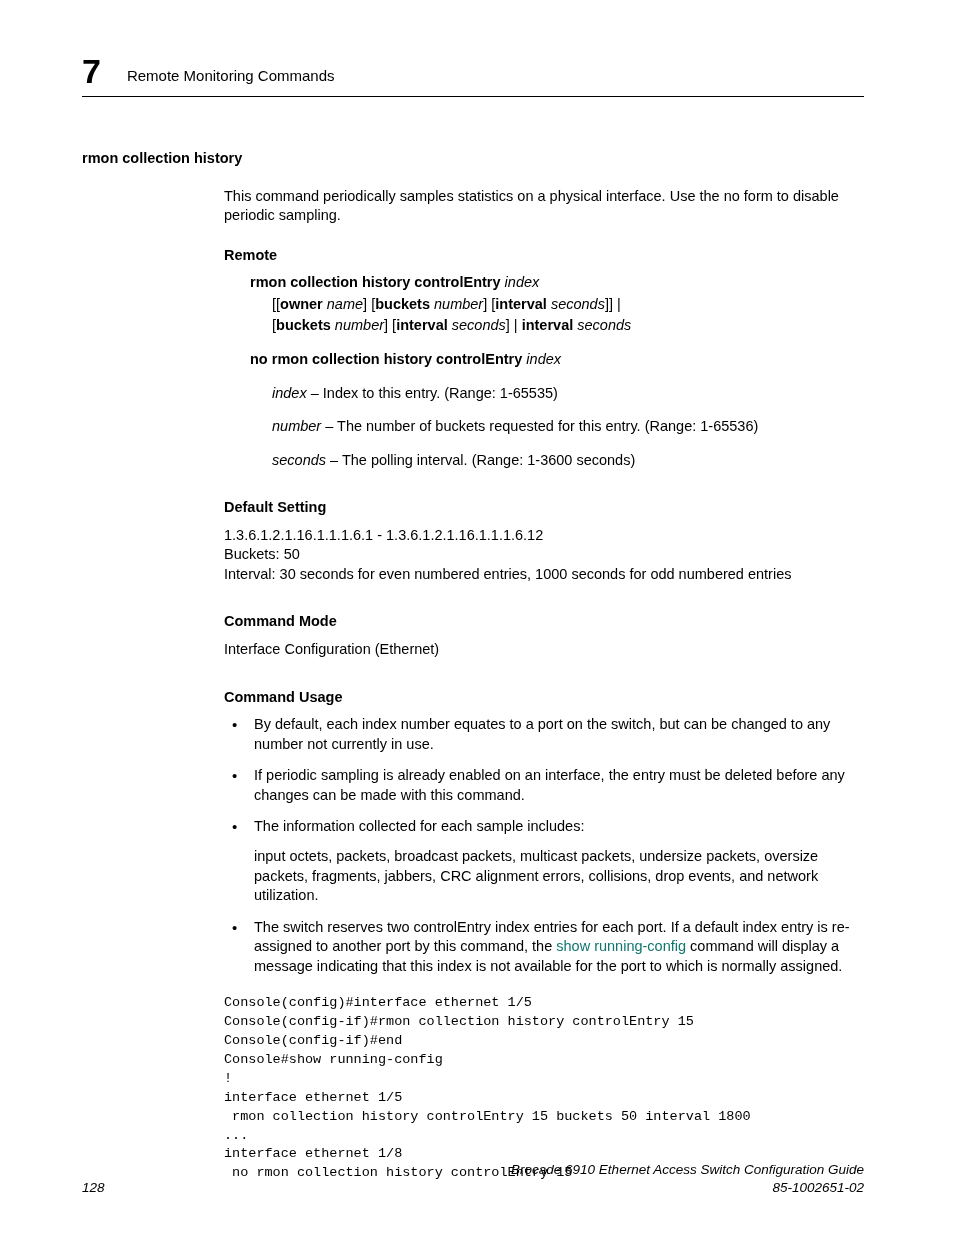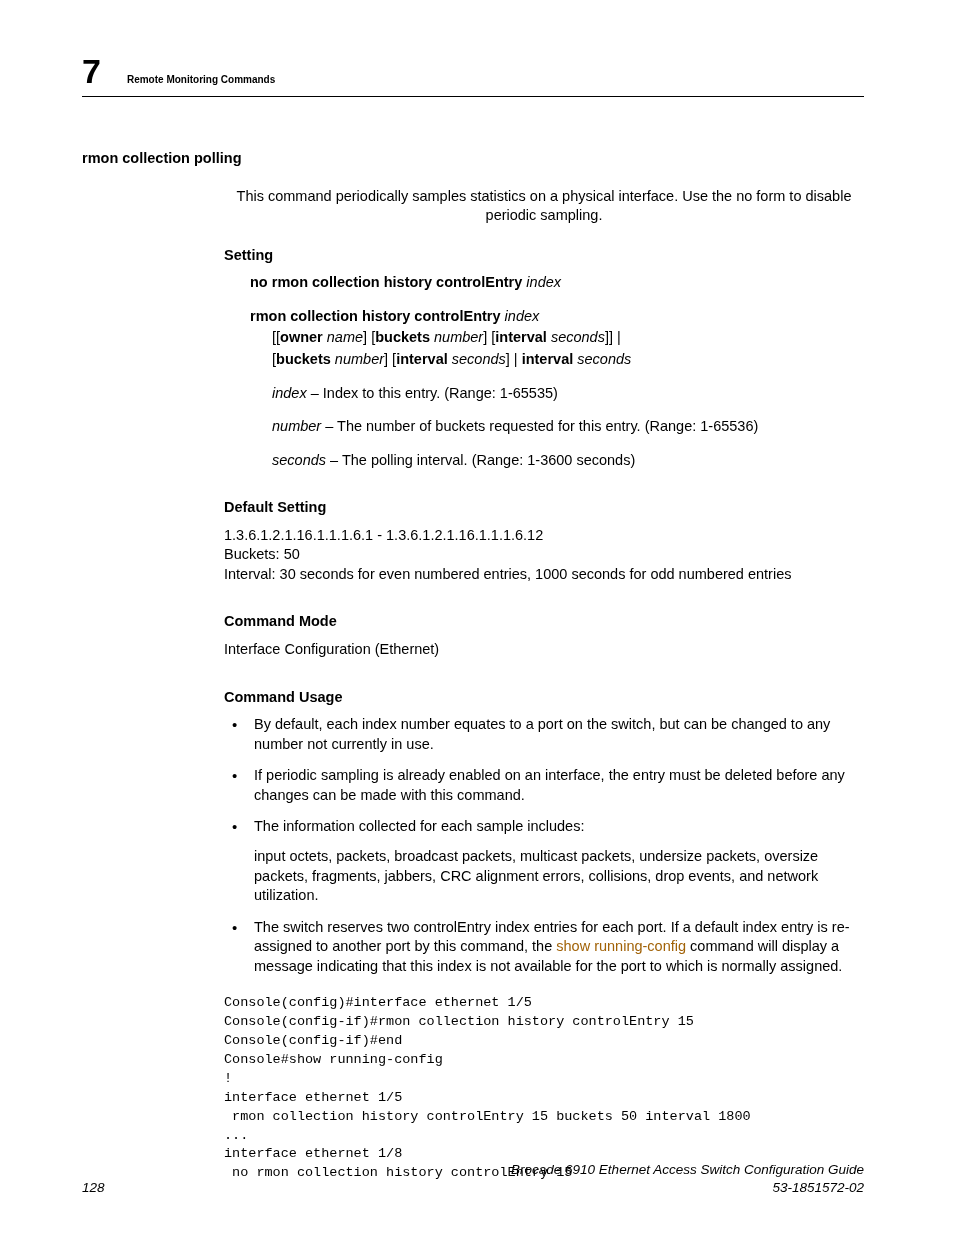--- a/index.html
+++ b/index.html
@@ -28,35 +28,33 @@
     padding-bottom: 8px;
     margin-bottom: 52px;
   }
   .chapter-num {
     font-size: 34px;
     font-weight: bold;
     margin-right: 26px;
     line-height: 1;
   }
   .chapter-title {
-    font-size: 10px;
+    font-size: 15px;
     padding-bottom: 2px;
-    font-weight: bold;
   }
   .section-title {
     font-weight: bold;
     font-size: 14.5px;
     margin-bottom: 18px;
   }
   .body-col {
     margin-left: 142px;
   }
   .para {
     margin-bottom: 20px;
-    text-align: center;
   }
   .subhead {
     font-weight: bold;
     margin-bottom: 8px;
     margin-top: 28px;
   }
   .tight { margin-top: 20px; }
   .syntax-block {
     margin-left: 26px;
     margin-bottom: 14px;
@@ -90,21 +88,21 @@
     content: "•";
     position: absolute;
     left: 8px;
     top: 0;
     font-size: 15px;
   }
   .li-sub {
     margin-top: 10px;
   }
   a.link {
-    color: #a16207;
+    color: #0f766e;
     text-decoration: none;
   }
   pre.code {
     font-family: "Courier New", Courier, monospace;
     font-size: 13.5px;
     line-height: 1.4;
     white-space: pre;
     margin: 18px 0 0 0;
   }
   .footer {
@@ -123,43 +121,43 @@
 </head>
 <body>
 
 <div class="page">
 
   <div class="header-row">
     <div class="chapter-num">7</div>
     <div class="chapter-title">Remote Monitoring Commands</div>
   </div>
 
-  <div class="section-title">rmon collection polling</div>
+  <div class="section-title">rmon collection history</div>
 
   <div class="body-col">
 
     <div class="para">This command periodically samples statistics on a physical interface. Use the no form to disable periodic sampling.</div>
 
-    <div class="subhead tight">Setting</div>
+    <div class="subhead tight">Remote</div>
+
+    <div class="syntax-block">
+      <div class="syntax-line">
+        <b>rmon collection history controlEntry</b><i> index</i>
+      </div>
+      <div class="syntax-line syntax-sub">
+        <span>[[</span><b>owner</b><i> name</i><span>] [</span><b>buckets</b><i> number</i><span>] [</span><b>interval</b><i> seconds</i><span>]] |</span>
+      </div>
+      <div class="syntax-line syntax-sub">
+        <span>[</span><b>buckets</b><i> number</i><span>] [</span><b>interval</b><i> seconds</i><span>] | </span><b>interval</b><i> seconds</i>
+      </div>
+    </div>
 
     <div class="syntax-block">
       <div class="syntax-line">
         <b>no rmon collection history controlEntry</b><i> index</i>
-      </div>
-    </div>
-
-    <div class="syntax-block">
-      <div class="syntax-line">
-        <b>rmon collection history controlEntry</b><i> index</i>
-      </div>
-      <div class="syntax-line syntax-sub">
-        <span>[[</span><b>owner</b><i> name</i><span>] [</span><b>buckets</b><i> number</i><span>] [</span><b>interval</b><i> seconds</i><span>]] |</span>
-      </div>
-      <div class="syntax-line syntax-sub">
-        <span>[</span><b>buckets</b><i> number</i><span>] [</span><b>interval</b><i> seconds</i><span>] | </span><b>interval</b><i> seconds</i>
       </div>
     </div>
 
     <div class="param-list">
       <div class="param"><i>index</i><span> – Index to this entry. (Range: 1-65535)</span></div>
       <div class="param"><i>number</i><span> – The number of buckets requested for this entry. (Range: 1-65536)</span></div>
       <div class="param"><i>seconds</i><span> – The polling interval. (Range: 1-3600 seconds)</span></div>
     </div>
 
     <div class="subhead">Default Setting</div>
@@ -197,17 +195,17 @@
 ...
 interface ethernet 1/8
  no rmon collection history controlEntry 15</pre>
 
   </div>
 
   <div class="footer">
     <div>128</div>
     <div class="right">
       <div>Brocade 6910 Ethernet Access Switch Configuration Guide</div>
-      <div>53-1851572-02</div>
+      <div>85-1002651-02</div>
     </div>
   </div>
 
 </div>
 
 </body></html>

